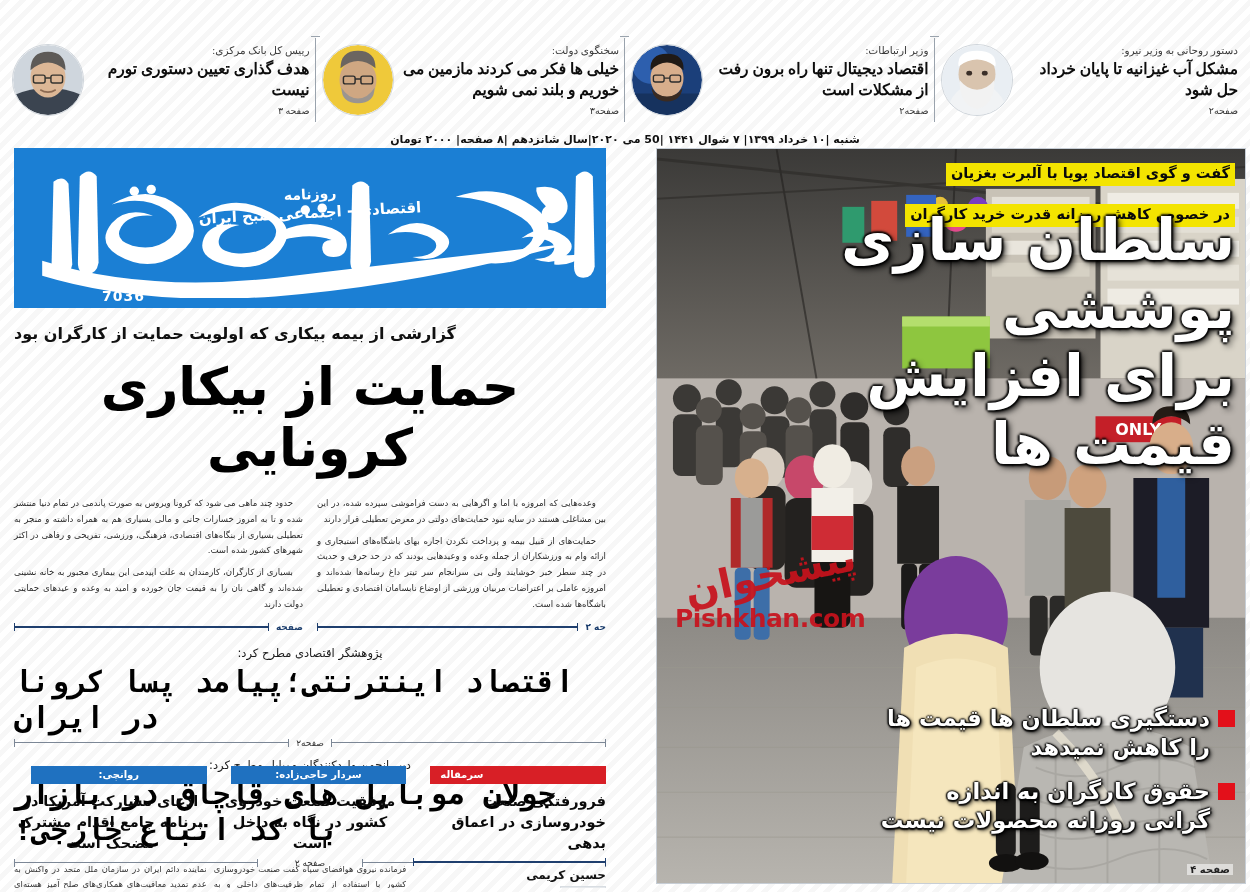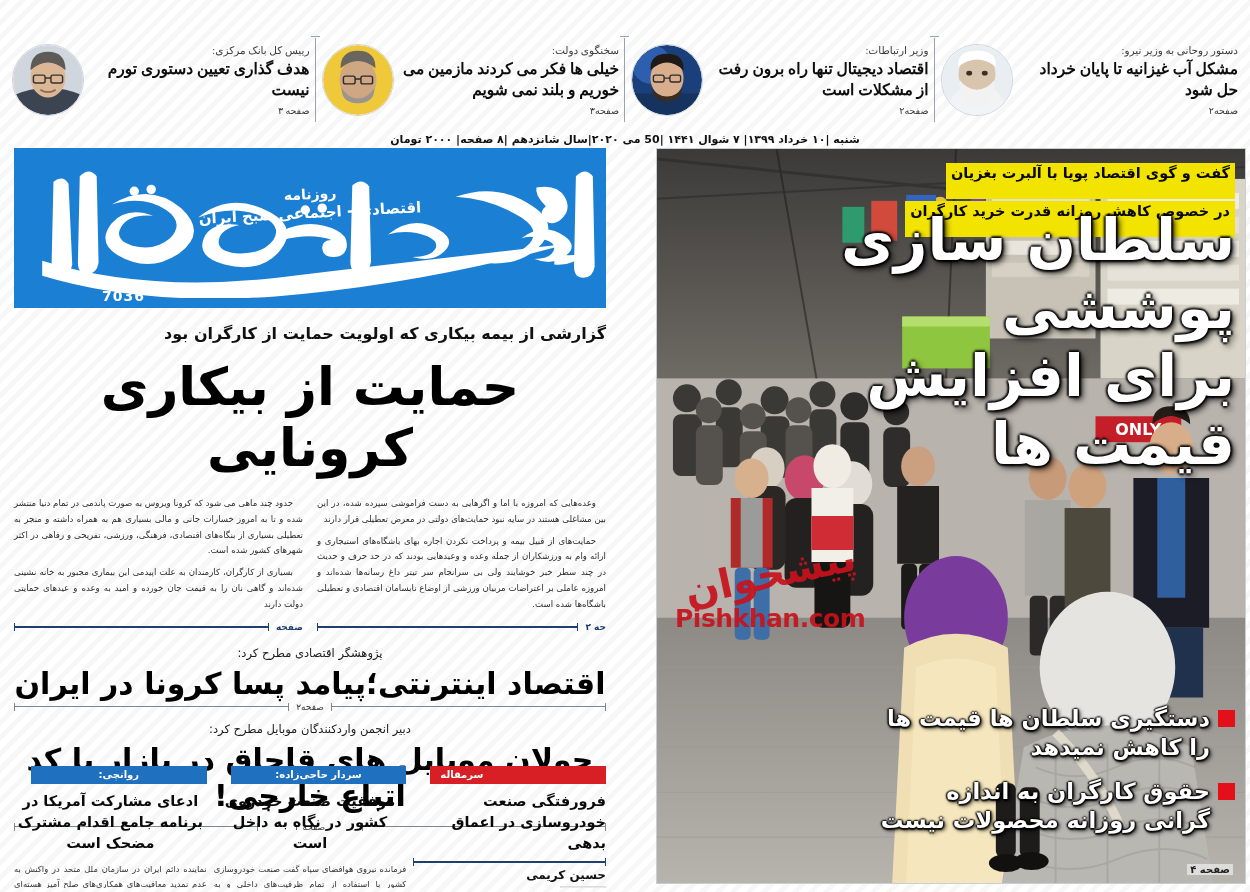--- a/index.html
+++ b/index.html
@@ -159,21 +159,21 @@
     left: 88px;
     color: #ffffff;
     font-size: 14px;
     font-weight: bold;
     letter-spacing: 1px;
   }
 
   
   .lead-kicker {
     margin-top: 16px;
-    text-align: right;
+    text-align: left;
     font-size: 16px;
     font-weight: bold;
     color: #111;
     direction: rtl;
     letter-spacing: -0.4px;
   }
   .lead-headline {
     margin-top: 14px;
     text-align: center;
     font-size: 52px;
@@ -238,26 +238,27 @@
   
   .sec-story { margin-top: 10px; direction: rtl; }
   .sec-kicker {
     text-align: center;
     font-size: 11.5px;
     color: #1a1a1a;
     letter-spacing: -0.3px;
   }
   .sec-headline {
     margin-top: 6px;
-    text-align: center;
+    text-align: left;
     font-size: 30px;
     font-weight: bold;
     color: #000;
     letter-spacing: -1.1px;
     line-height: 1.2;
+    font-family: Liberation Mono, monospace;
   }
 
   
   .box-row {
     position: absolute;
     bottom: 0; right: 0; left: 0;
     height: 124px;
     display: flex;
     flex-direction: row-reverse;
     gap: 7px;
@@ -364,24 +365,24 @@
     top: 14px; right: 10px;
     max-width: 330px;
     direction: rtl;
   }
   .yellow-band span {
     display: inline-block;
     background: #f3e400;
     color: #0a0a0a;
     font-size: 14.5px;
     font-weight: bold;
-    padding: 1px 5px 16px;
+    padding: 1px 5px 3px;
     line-height: 1.3;
     letter-spacing: -0.4px;
-    margin-bottom: 2px;
+    margin-bottom: 18px;
     box-decoration-break: clone;
   }
 
   .photo-headline {
     position: absolute;
     top: 58px; right: 10px;
     width: 420px;
     direction: rtl;
     text-align: right;
     font-size: 58px;

